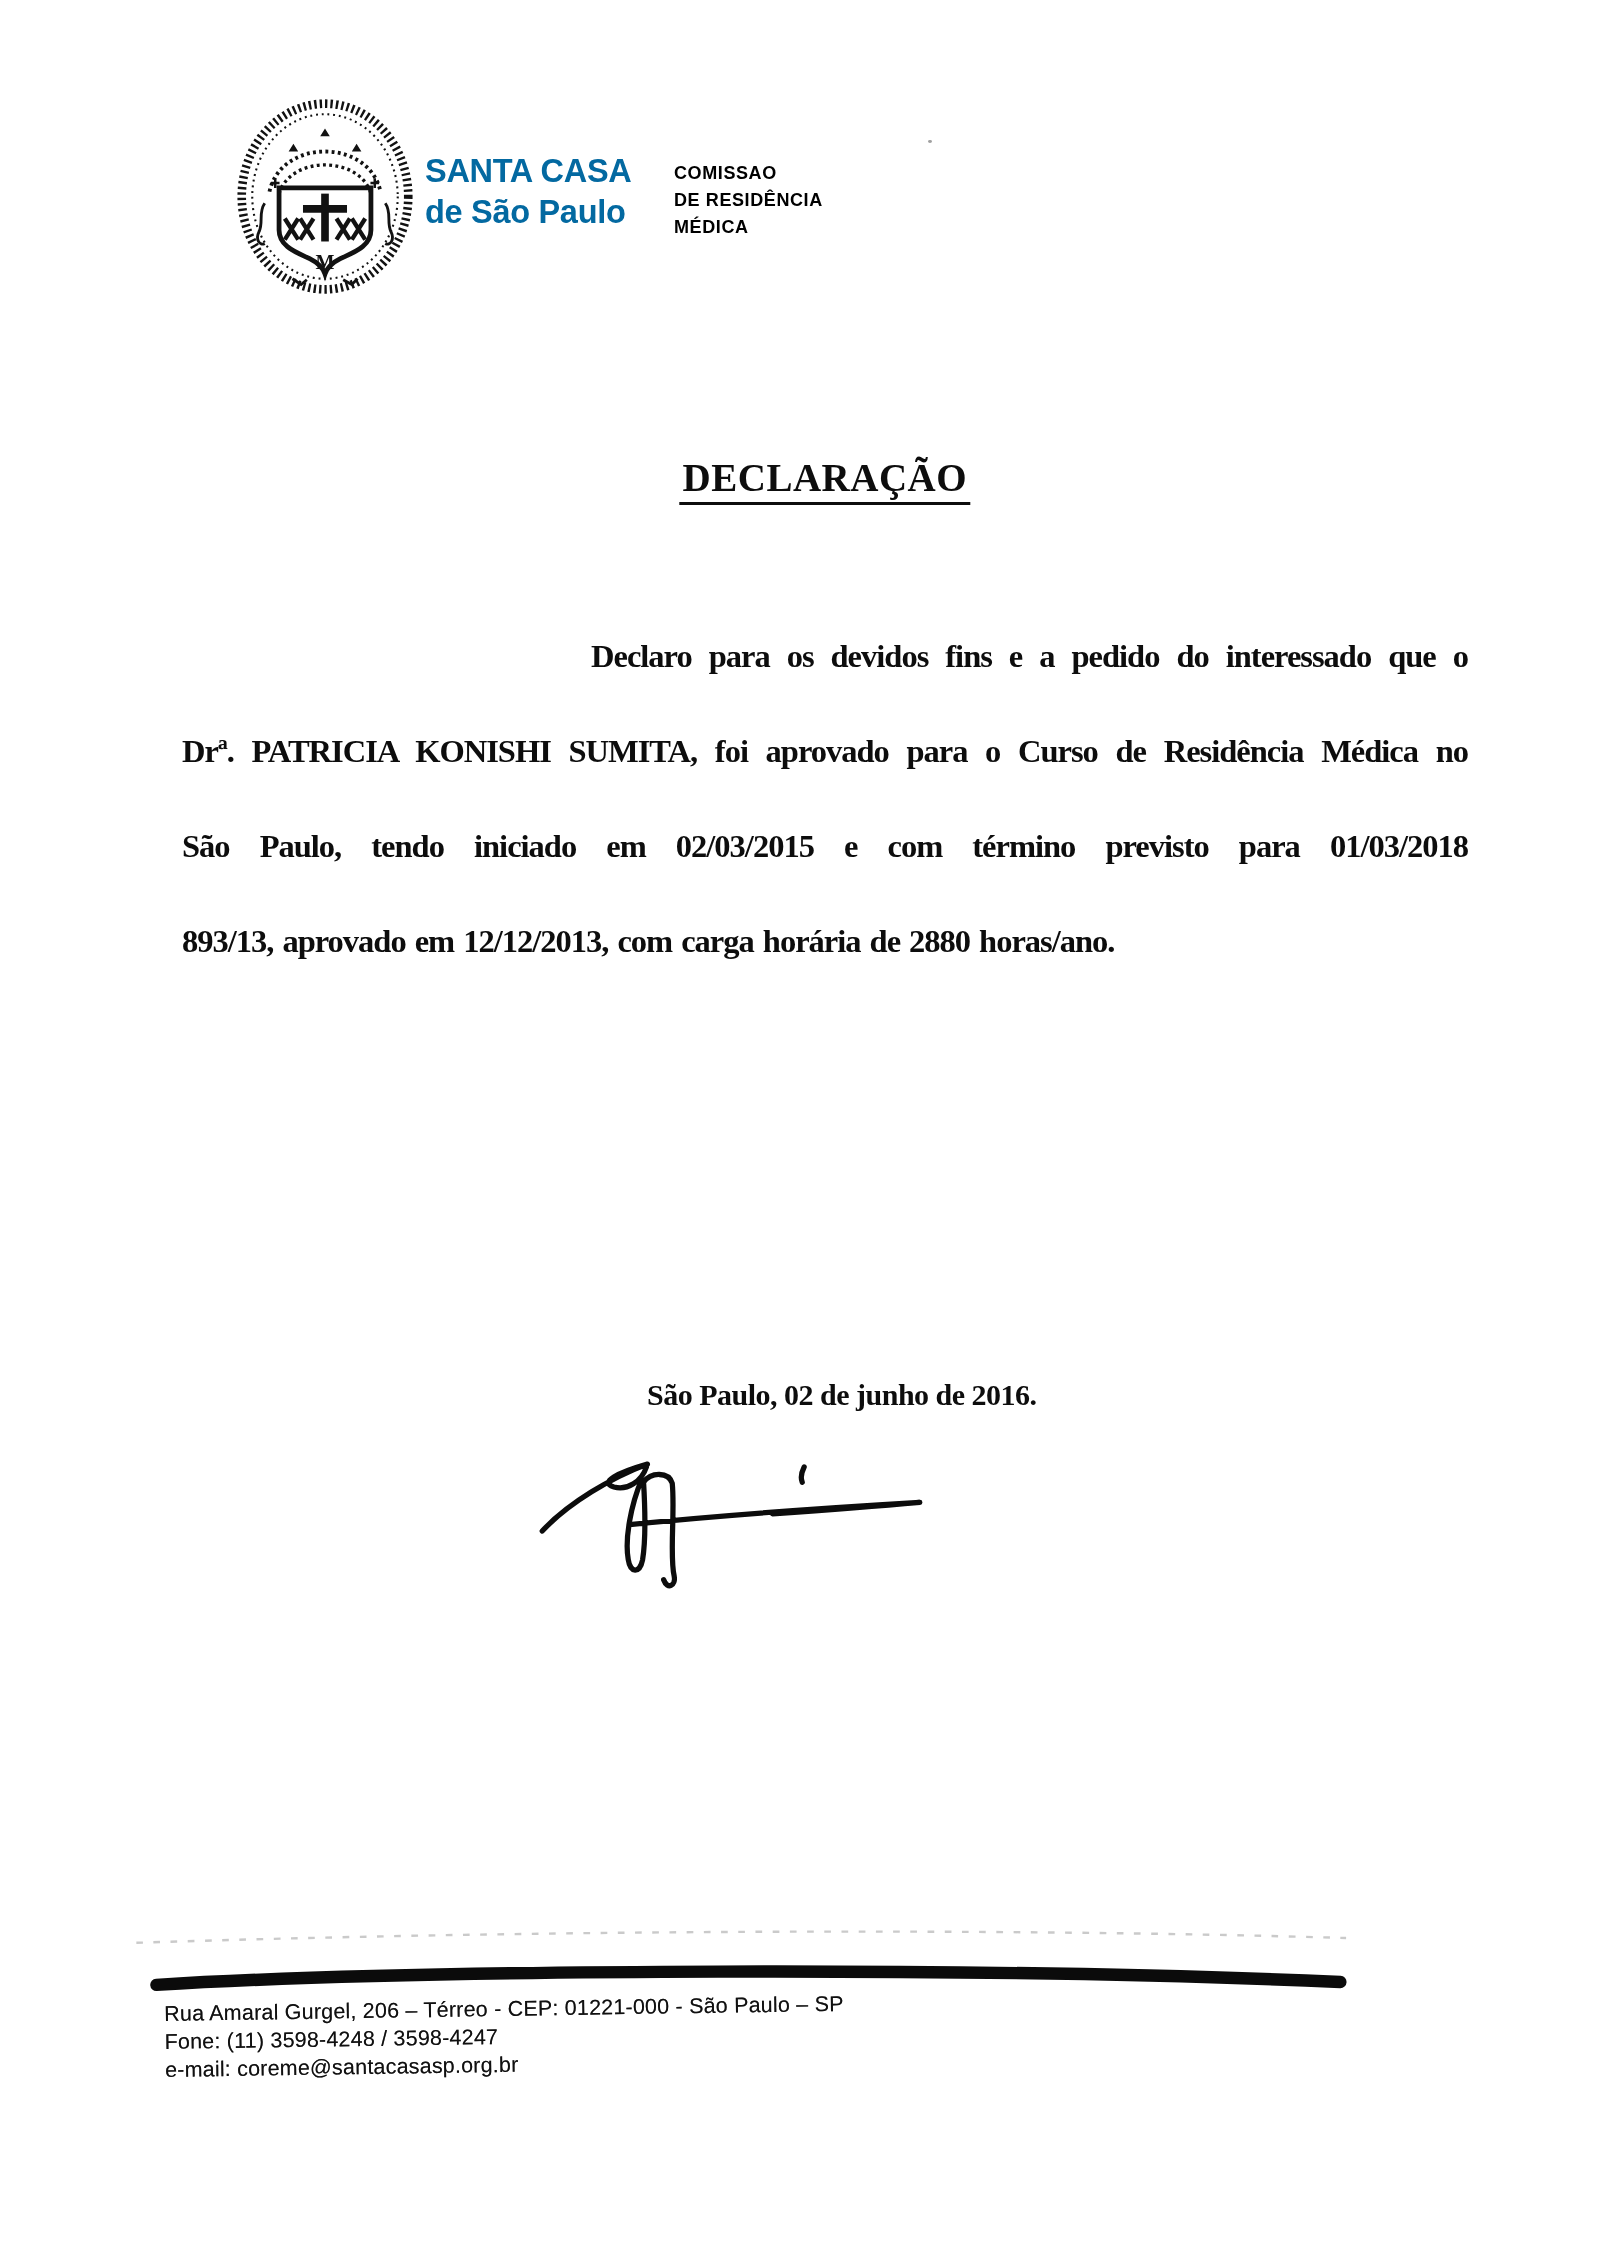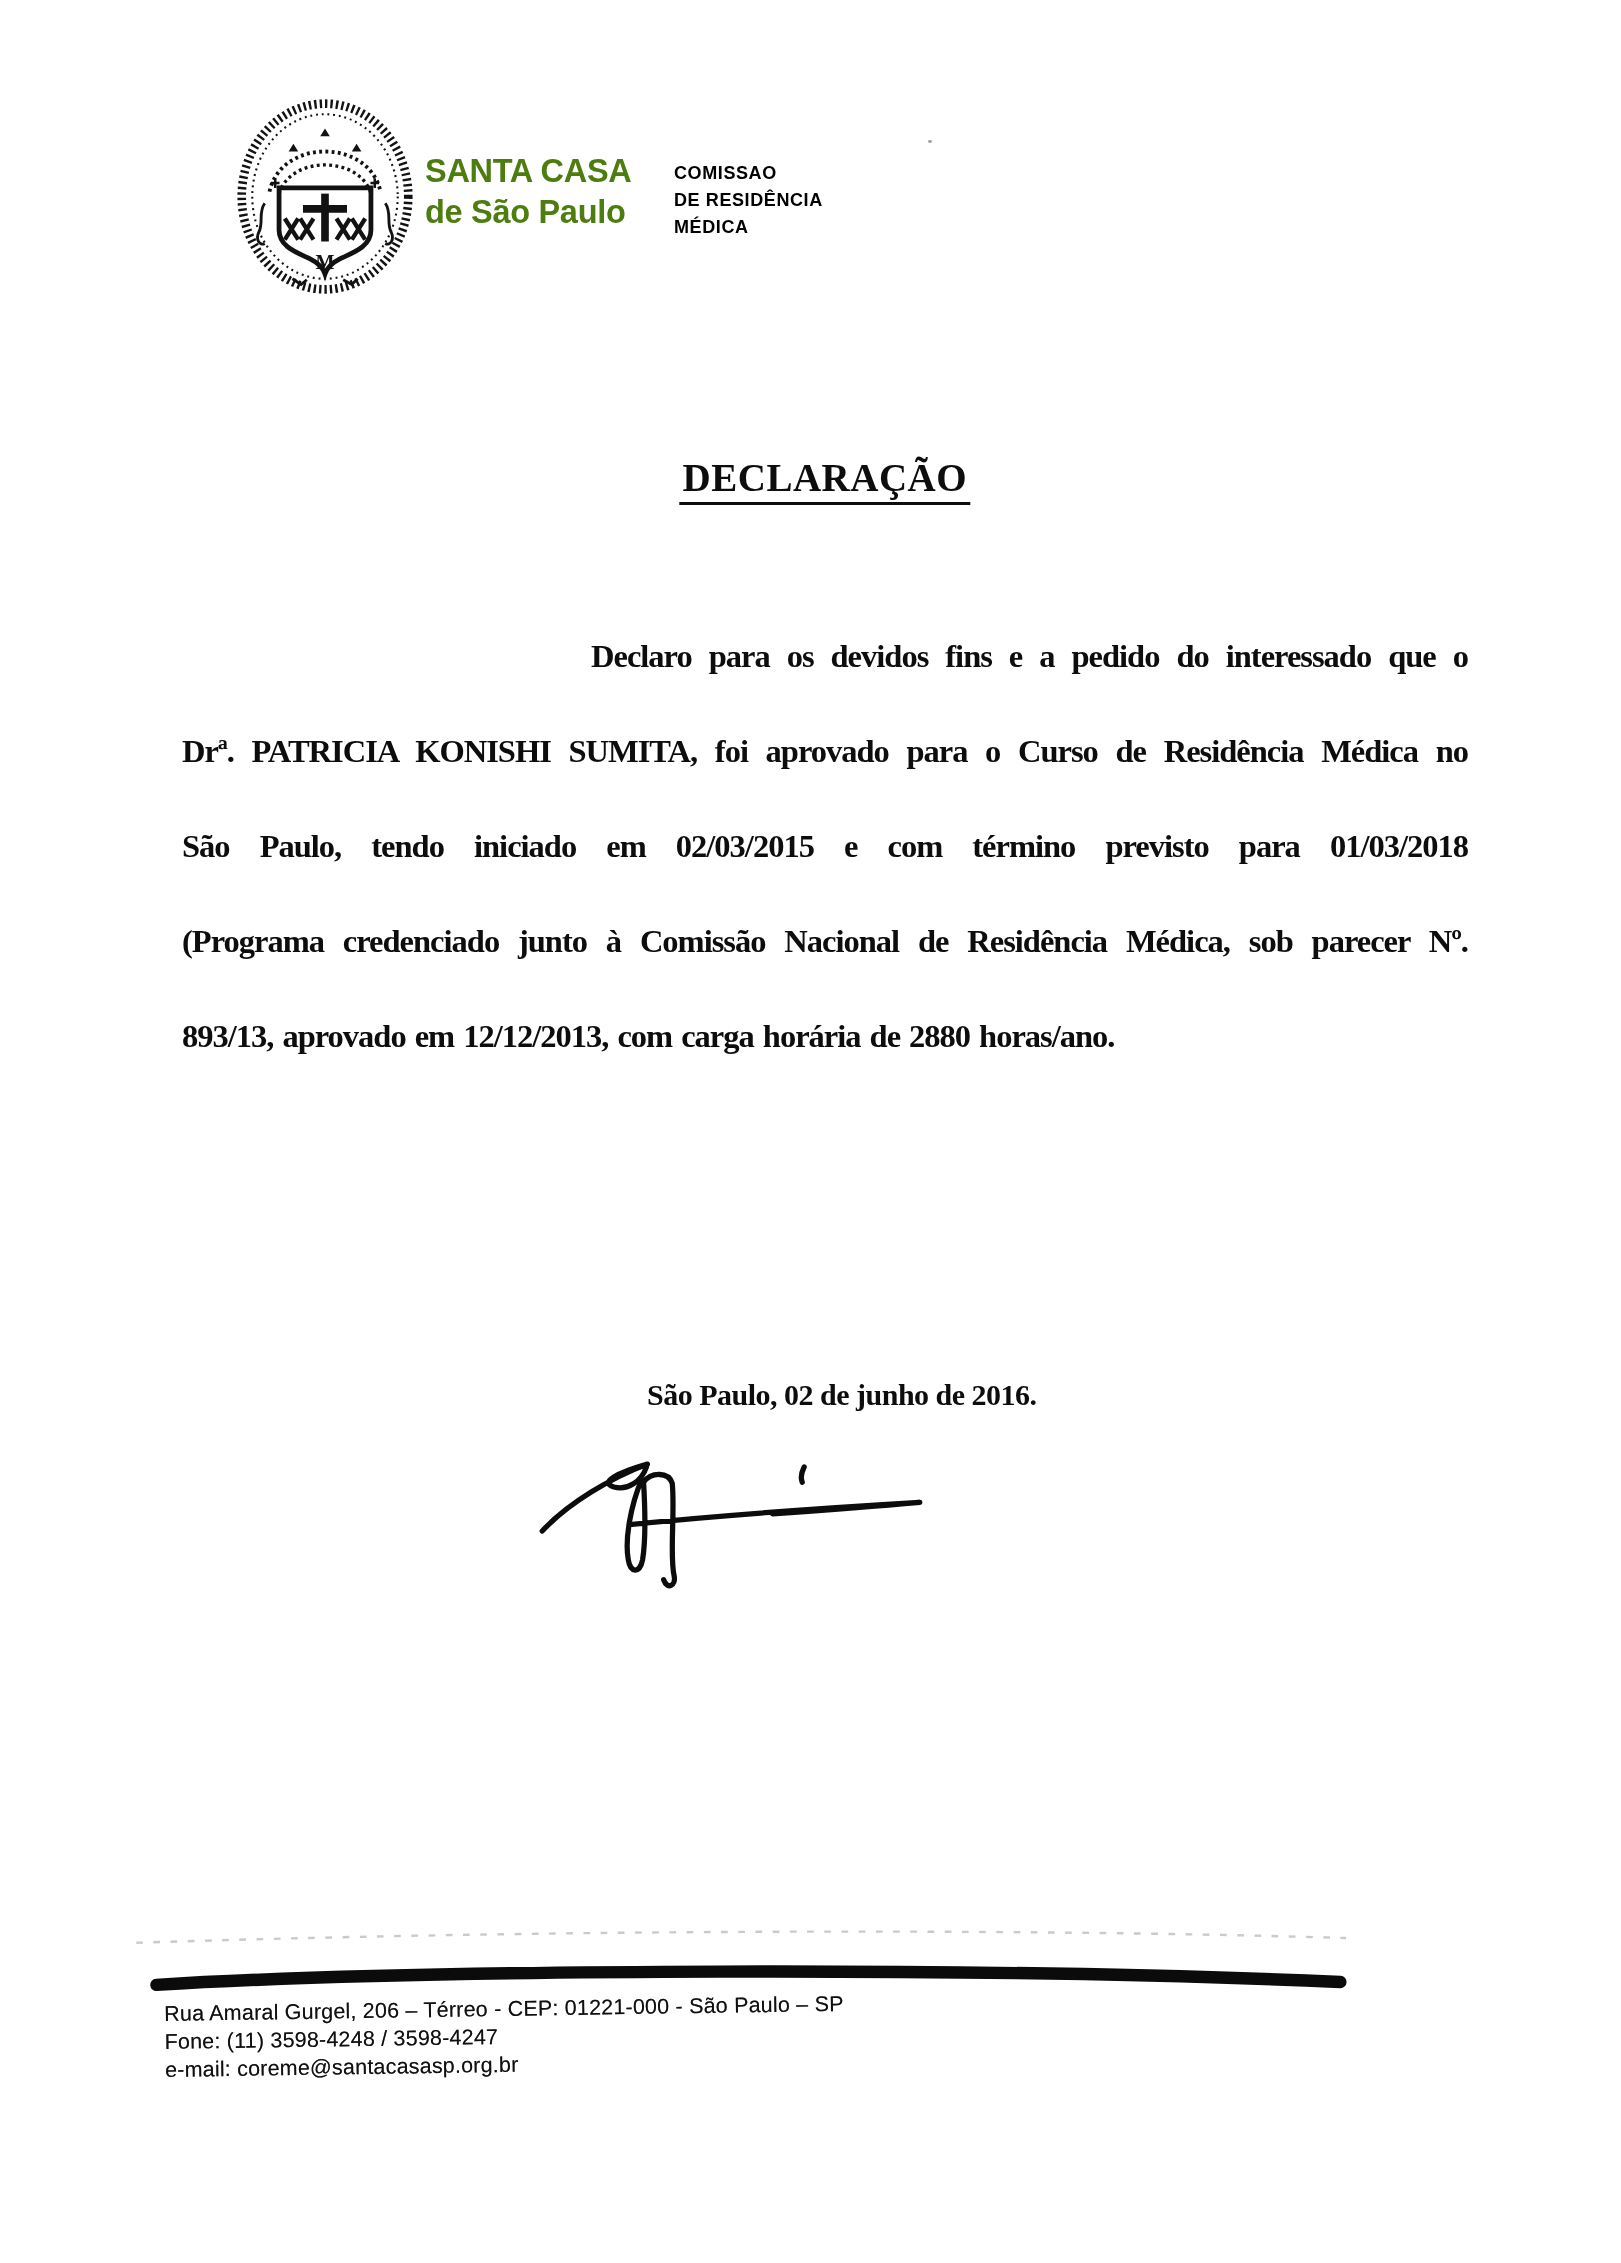--- a/index.html
+++ b/index.html
@@ -13,21 +13,21 @@
     font-family:"Liberation Serif","DejaVu Serif",serif;
     overflow:hidden;
   }
 
   
   .seal { position:absolute; left:233px; top:96px; }
   .org-name {
     position:absolute; left:425px; top:151px;
     font-family:"Liberation Sans","DejaVu Sans",sans-serif;
     font-weight:bold; font-size:32.5px; line-height:41px;
-    letter-spacing:-0.3px; color:#4d7c0f;
+    letter-spacing:-0.3px; color:#0369a1;
   }
   .dept {
     position:absolute; left:674px; top:160px;
     font-family:"Liberation Sans","DejaVu Sans",sans-serif;
     font-weight:bold; font-size:18px; line-height:27px;
     letter-spacing:0.6px; color:#000000;
   }
   .speck { position:absolute; left:928px; top:140px; width:3.8px; height:2.9px;
     background:#8f8f8f; border-radius:50%; opacity:.85; }
 
@@ -116,21 +116,20 @@
   <div class="speck"></div>
 
   <div class="title-wrap">
     <span class="title-text">DECLARAÇÃO</span>
   </div>
 
   <div class="body-text">
     <div class="bline first">Declaro para os devidos fins e a pedido do interessado que o</div>
     <div class="bline">Drª. PATRICIA KONISHI SUMITA, foi aprovado para o Curso de Residência Médica no</div>
     <div class="bline">São Paulo, tendo iniciado em 02/03/2015 e com término previsto para 01/03/2018</div>
-    <div class="bline">(Programa credenciado junto à Comissão Nacional de Residência Médica, sob parecer Nº.</div>
     <div class="bline last">893/13, aprovado em 12/12/2013, com carga horária de 2880 horas/ano.</div>
   </div>
 
   <div class="dateline">São Paulo, 02 de junho de 2016.</div>
 
   <div class="signature">
     <svg width="411" height="163" viewBox="0 0 430 170" fill="none" stroke="#0c0c0c" stroke-width="5.5" stroke-linecap="round" stroke-linejoin="round">
       <path d="M 17 96 C 45 66, 90 40, 127 26
                M 127 26 C 96 35, 76 45, 92 50 C 106 54, 121 44, 126 29
                M 121 42 C 110 68, 103 104, 107 126 C 109 140, 119 141, 122 126 C 126 101, 124 62, 123 45

